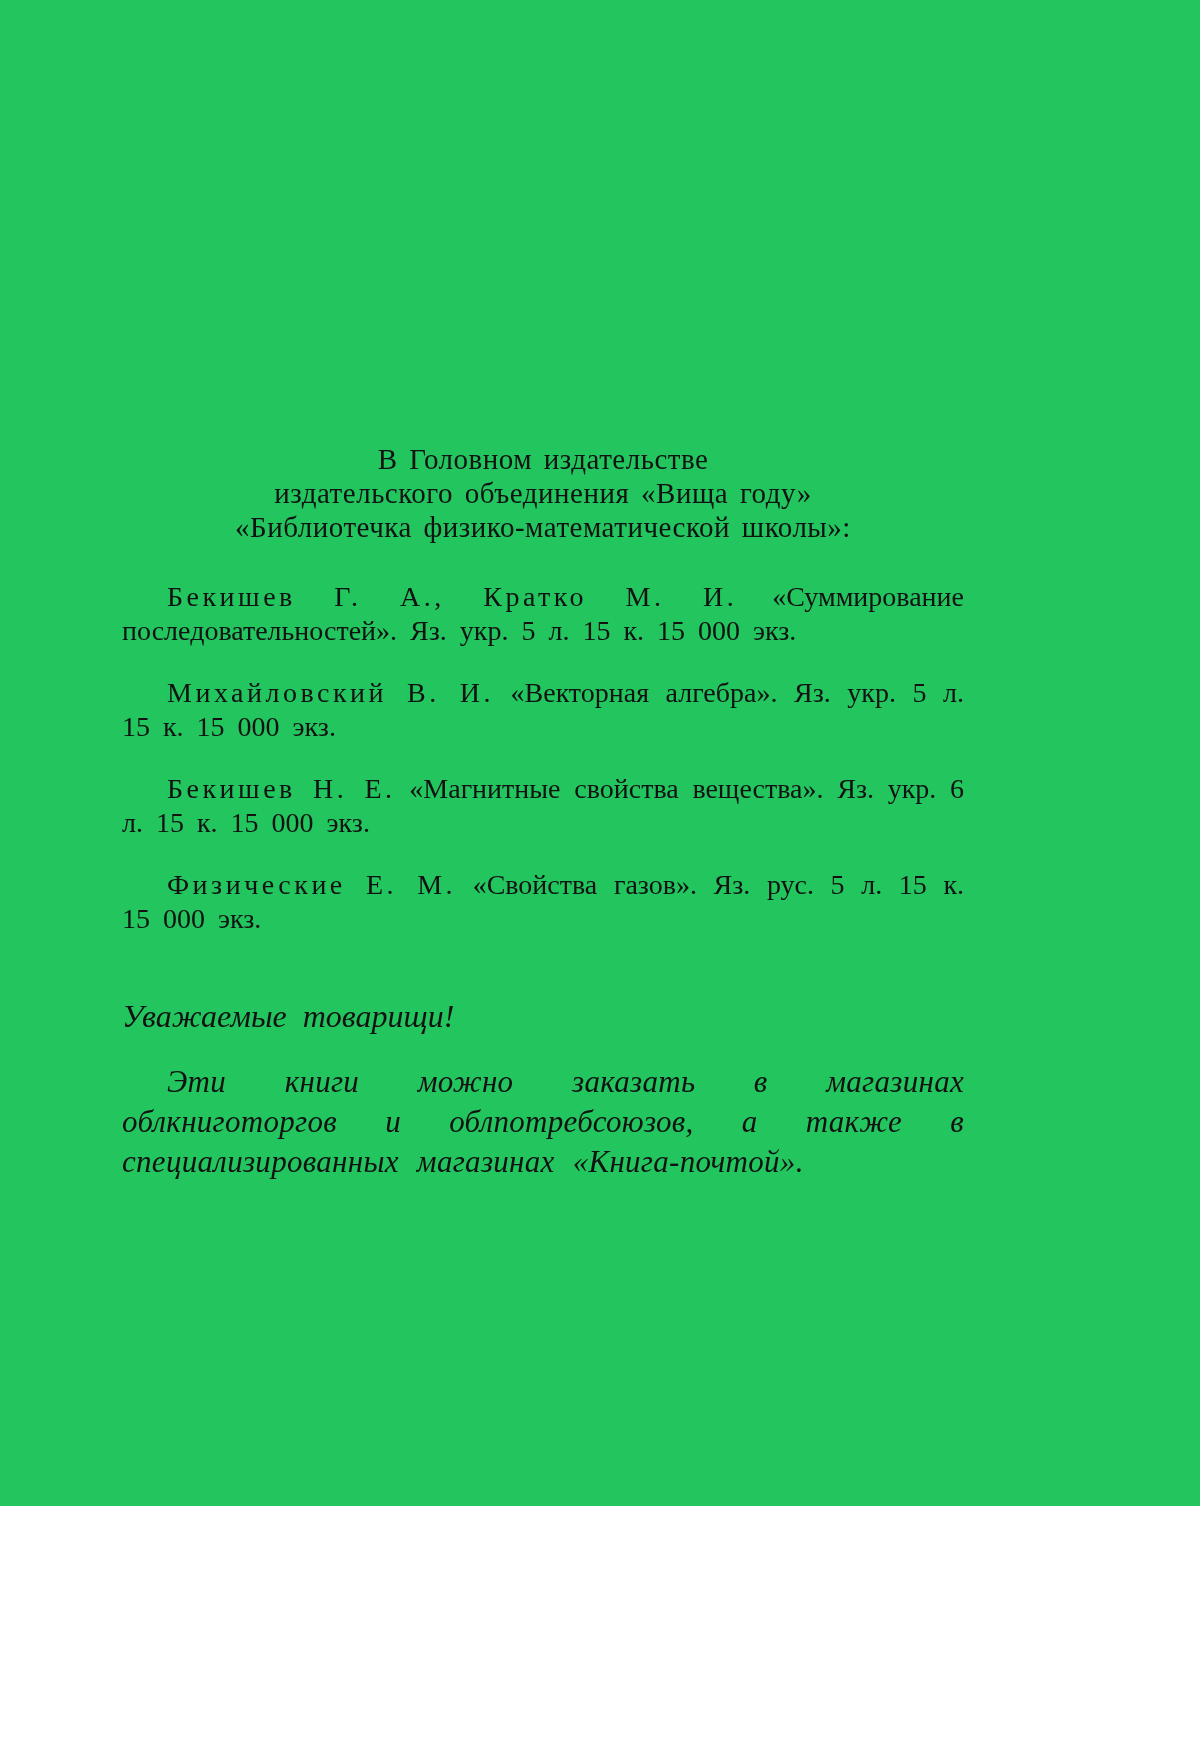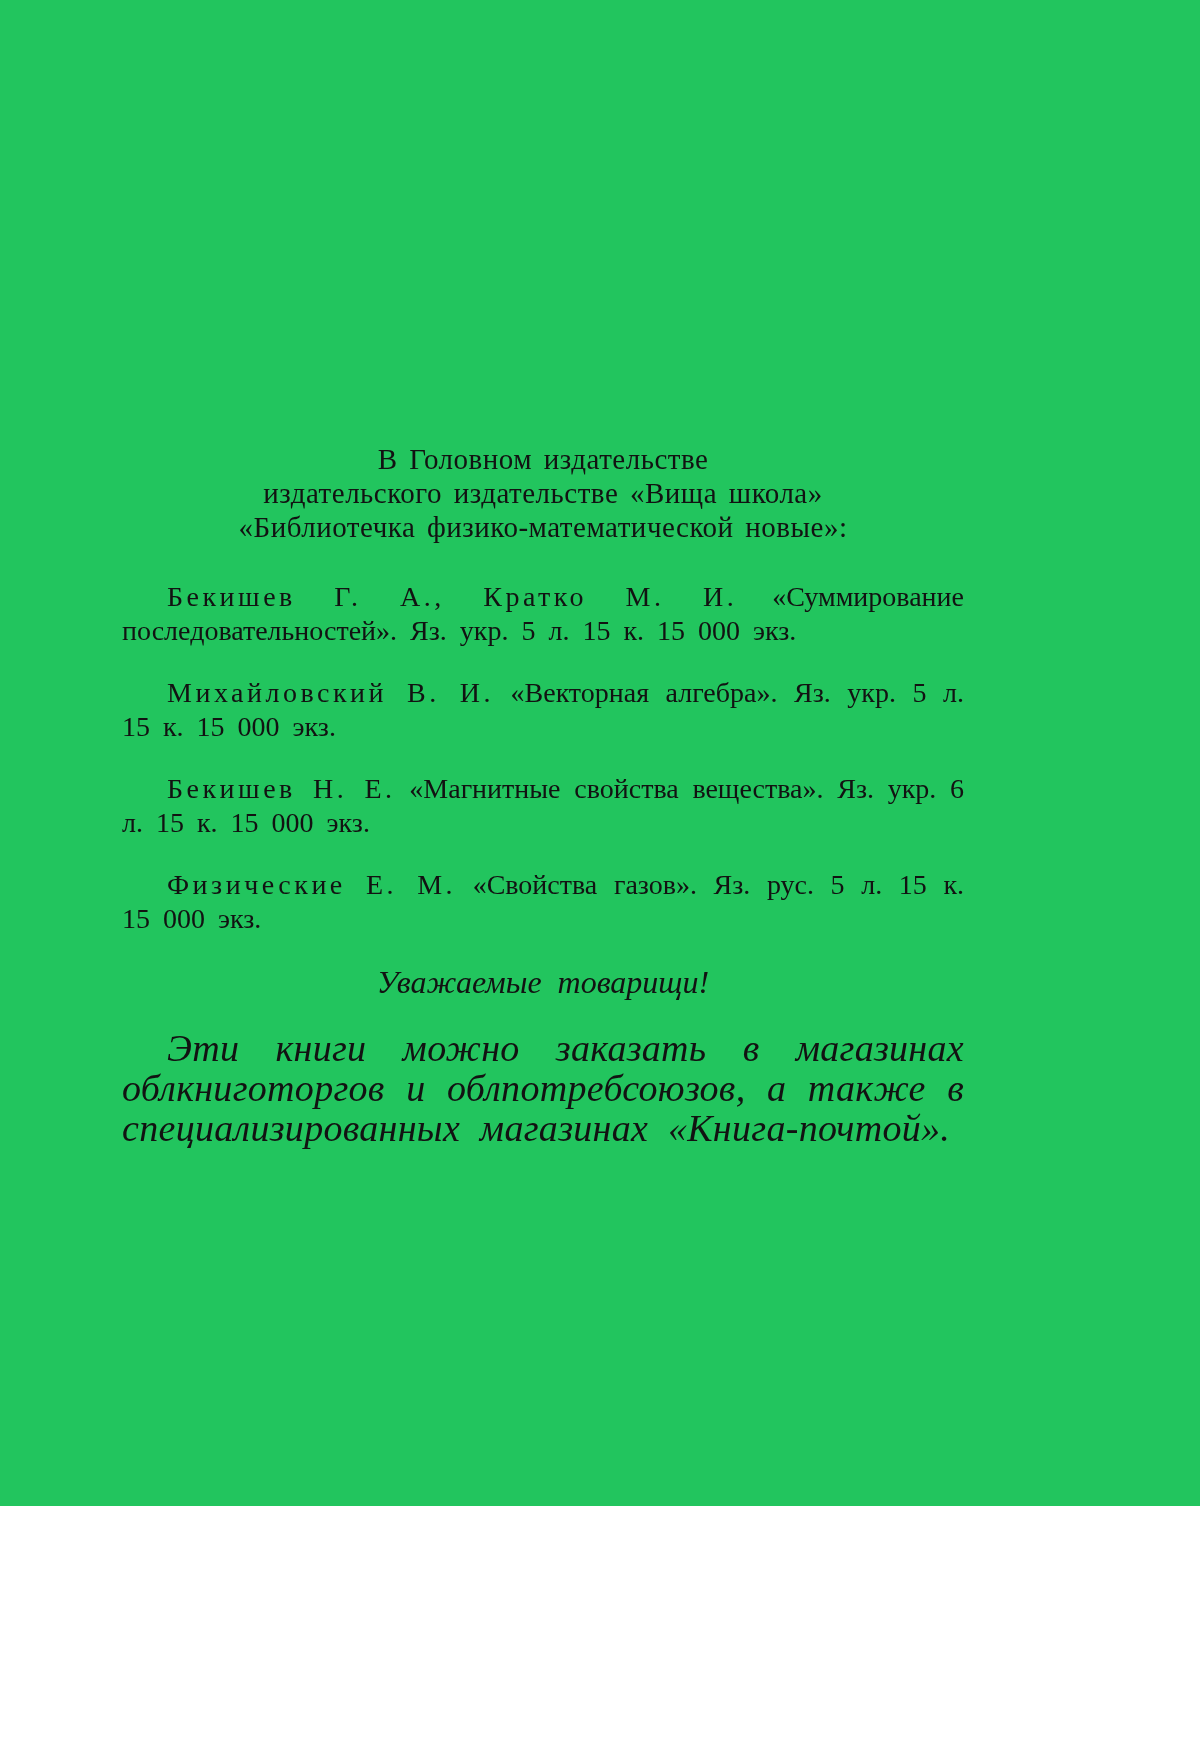--- a/index.html
+++ b/index.html
@@ -46,49 +46,48 @@
     word-spacing: 6px;
   }
   .entry:first-child {
     margin-top: 8px;
   }
   .entry .authors {
     letter-spacing: 3.5px;
   }
   
   .salutation {
-    margin-top: 28px;
-    text-align: center;
+    margin-top: 62px;
     font-style: italic;
     font-size: 32px;
     line-height: 36px;
     word-spacing: 8px;
   }
   
   .closing {
     margin-top: 28px;
     font-style: italic;
-    font-size: 38px;
+    font-size: 31px;
     line-height: 40px;
     text-align: justify;
     text-indent: 45px;
     word-spacing: 10px;
     letter-spacing: 0.3px;
   }
 </style>
 </head>
 <body>
 
 <div class="page">
   <div class="content">
 
     <div class="intro">
       <div class="intro-line">В Головном издательстве</div>
-      <div class="intro-line">издательского издательстве «Вища школа»</div>
-      <div class="intro-line">«Библиотечка физико-математической новые»:</div>
+      <div class="intro-line">издательского объединения «Вища году»</div>
+      <div class="intro-line">«Библиотечка физико-математической школы»:</div>
     </div>
 
     <div class="entries">
       <p class="entry"><span class="authors">Бекишев Г. А., Кратко М. И.</span> <span class="details">«Суммирование последовательностей». Яз. укр. 5 л. 15 к. 15 000 экз.</span></p>
       <p class="entry"><span class="authors">Михайловский В. И.</span> <span class="details">«Векторная алгебра». Яз. укр. 5 л. 15 к. 15 000 экз.</span></p>
       <p class="entry"><span class="authors">Бекишев Н. Е.</span> <span class="details">«Магнитные свойства вещества». Яз. укр. 6 л. 15 к. 15 000 экз.</span></p>
       <p class="entry"><span class="authors">Физические Е. М.</span> <span class="details">«Свойства газов». Яз. рус. 5 л. 15 к. 15 000 экз.</span></p>
     </div>
 
     <div class="salutation">Уважаемые товарищи!</div>

